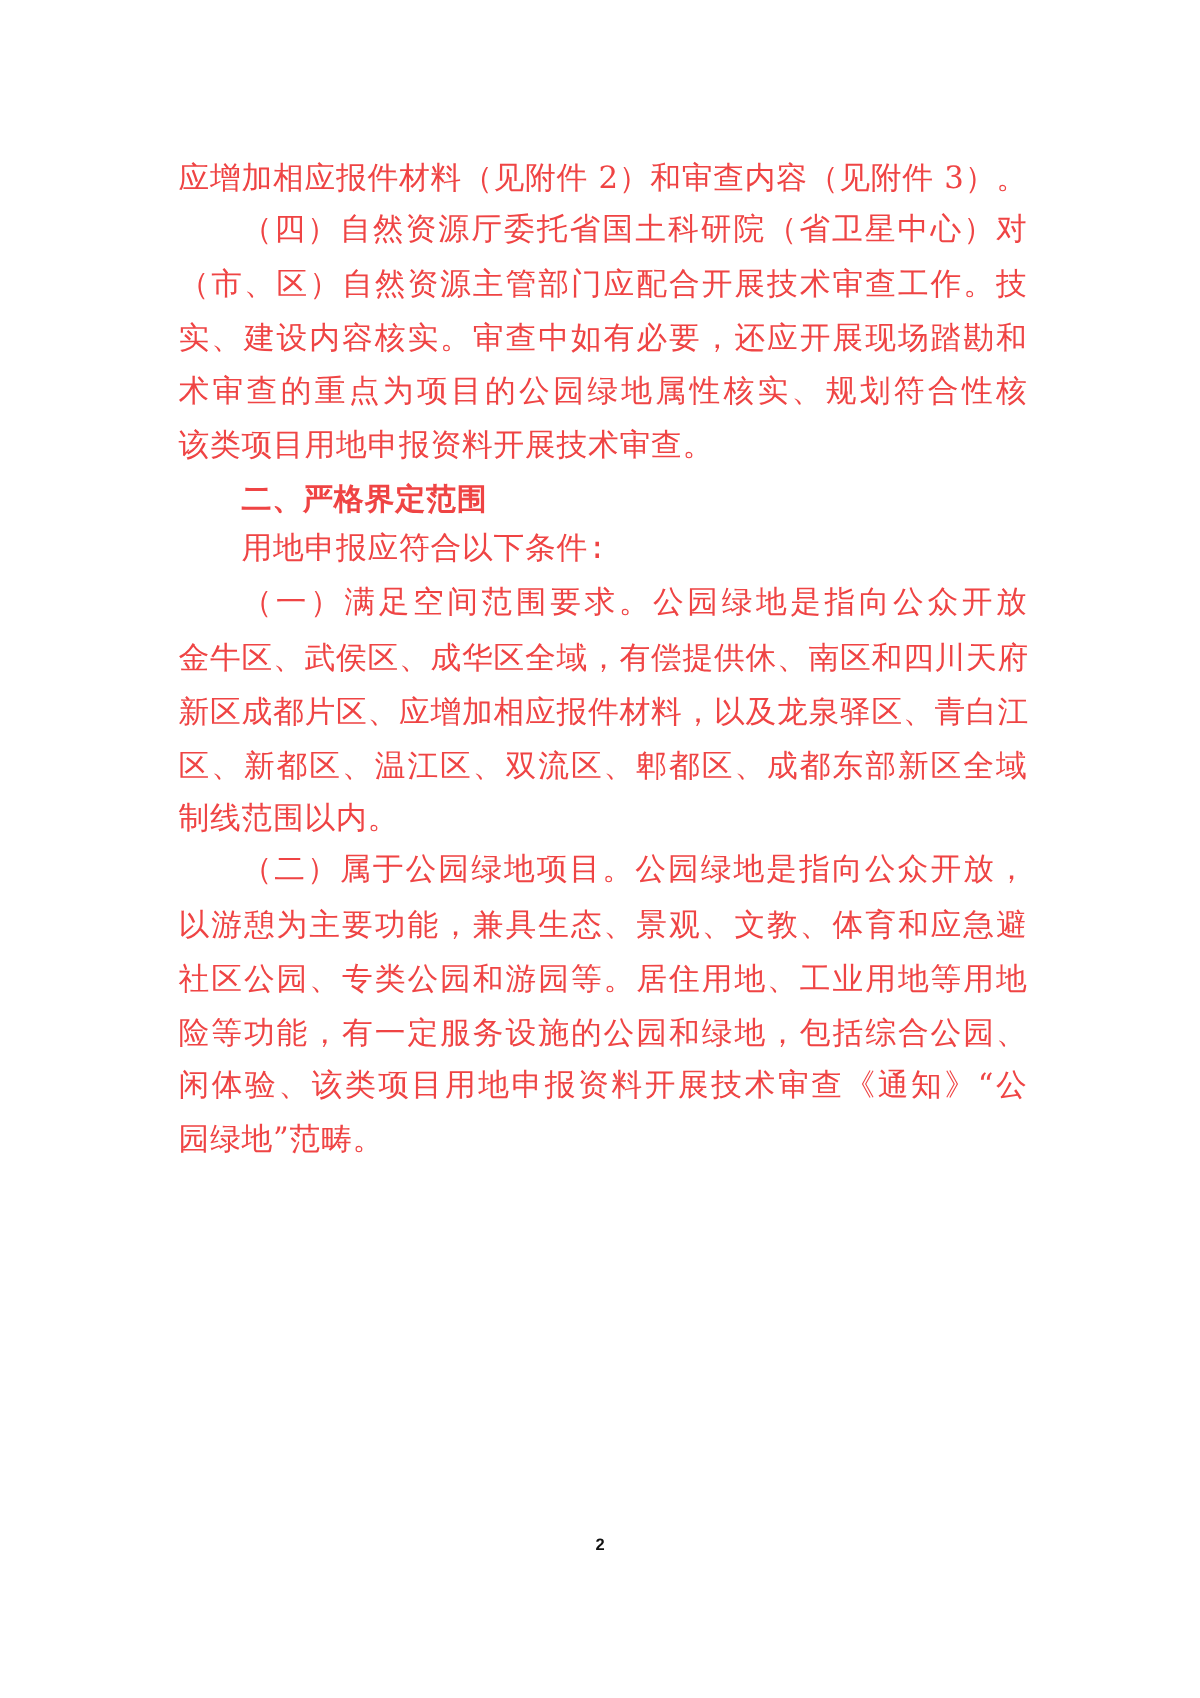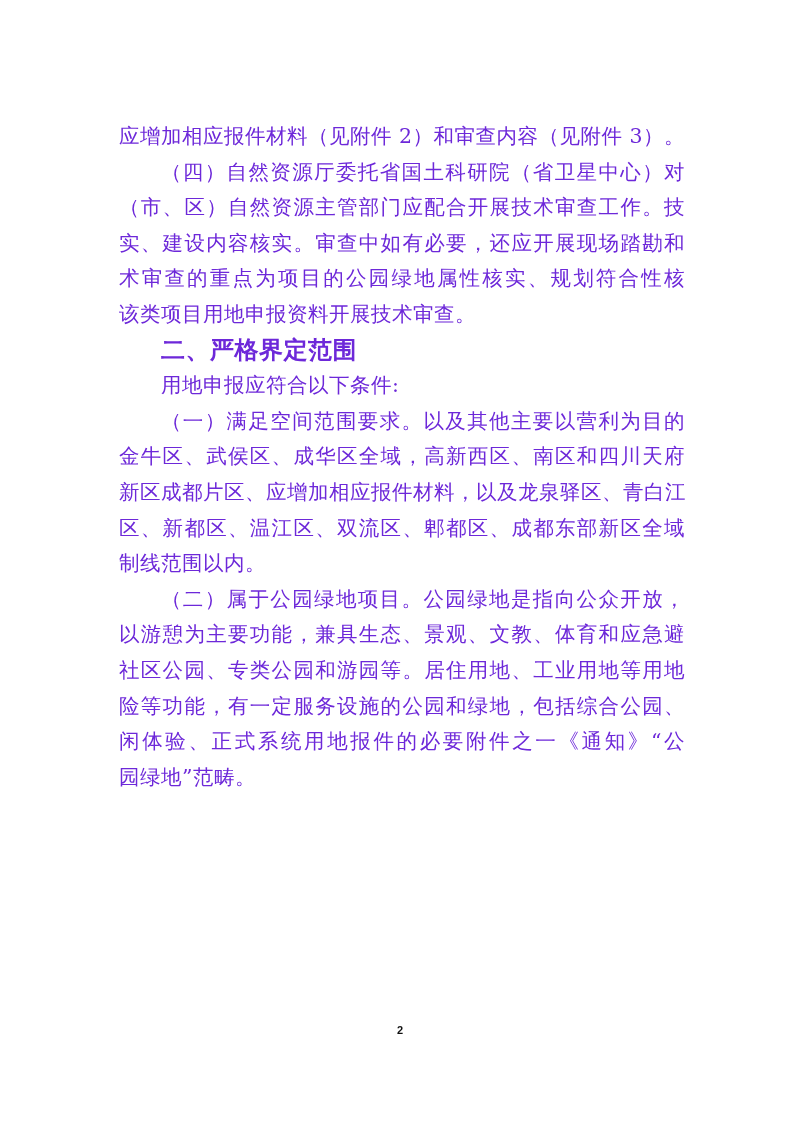--- a/index.html
+++ b/index.html
@@ -1,31 +1,31 @@
 <!DOCTYPE html>
 <html><head>
 <meta charset="utf-8">
 <style>
   html, body { margin: 0; padding: 0; background: #ffffff; }
   body { width: 800px; height: 1132px; position: relative; overflow: hidden; }
   .page { position: absolute; left: 0; top: 0; width: 800px; height: 1132px; background: #fff; }
   .content {
     position: absolute; left: 119px; top: 101px; width: 566px;
     font-family: "DejaVu Serif", "Liberation Serif", serif;
-    font-size: 20.5px; color: #6d28d9; margin-top: 18px;
+    font-size: 20.5px; color: #ef4444;
   }
   .line {
     height: 35.6px; line-height: 35.6px; white-space: nowrap;
     text-align: justify; text-align-last: justify; letter-spacing: 0.5px;
   }
   .line.last { text-align-last: left; }
-  .indent { padding-left: 42px; }
+  .indent { padding-left: 42px; font-family: Liberation Mono, monospace; }
   .heading {
     font-family: "DejaVu Sans", "Liberation Sans", sans-serif;
-    font-weight: bold; font-size: 24px; text-align-last: left;
+    font-weight: bold; font-size: 20px; text-align-last: left;
   }
   .pagenum {
     position: absolute; left: 0; width: 800px; top: 1024px; text-align: center;
     font-family: "Liberation Sans", sans-serif; font-size: 11px; font-weight: bold; color: #111;
   }
 </style>
 </head>
 <body>
 
 <div class="page">
@@ -45,32 +45,32 @@
 
     <div>
       <div class="line indent heading">二、严格界定范围</div>
     </div>
 
     <div>
       <div class="line indent last">用地申报应符合以下条件:</div>
     </div>
 
     <div>
-      <div class="line indent">（一）满足空间范围要求。以及其他主要以营利为目的</div>
-      <div class="line">金牛区、武侯区、成华区全域，高新西区、南区和四川天府</div>
+      <div class="line indent">（一）满足空间范围要求。公园绿地是指向公众开放</div>
+      <div class="line">金牛区、武侯区、成华区全域，有偿提供休、南区和四川天府</div>
       <div class="line">新区成都片区、应增加相应报件材料，以及龙泉驿区、青白江</div>
       <div class="line">区、新都区、温江区、双流区、郫都区、成都东部新区全域</div>
       <div class="line last">制线范围以内。</div>
     </div>
 
     <div>
       <div class="line indent">（二）属于公园绿地项目。公园绿地是指向公众开放，</div>
       <div class="line">以游憩为主要功能，兼具生态、景观、文教、体育和应急避</div>
       <div class="line">社区公园、专类公园和游园等。居住用地、工业用地等用地</div>
       <div class="line">险等功能，有一定服务设施的公园和绿地，包括综合公园、</div>
-      <div class="line">闲体验、正式系统用地报件的必要附件之一《通知》“公</div>
+      <div class="line">闲体验、该类项目用地申报资料开展技术审查《通知》“公</div>
       <div class="line last">园绿地”范畴。</div>
     </div>
 
   </div>
 
   <div class="pagenum">2</div>
 </div>
 
 </body></html>

